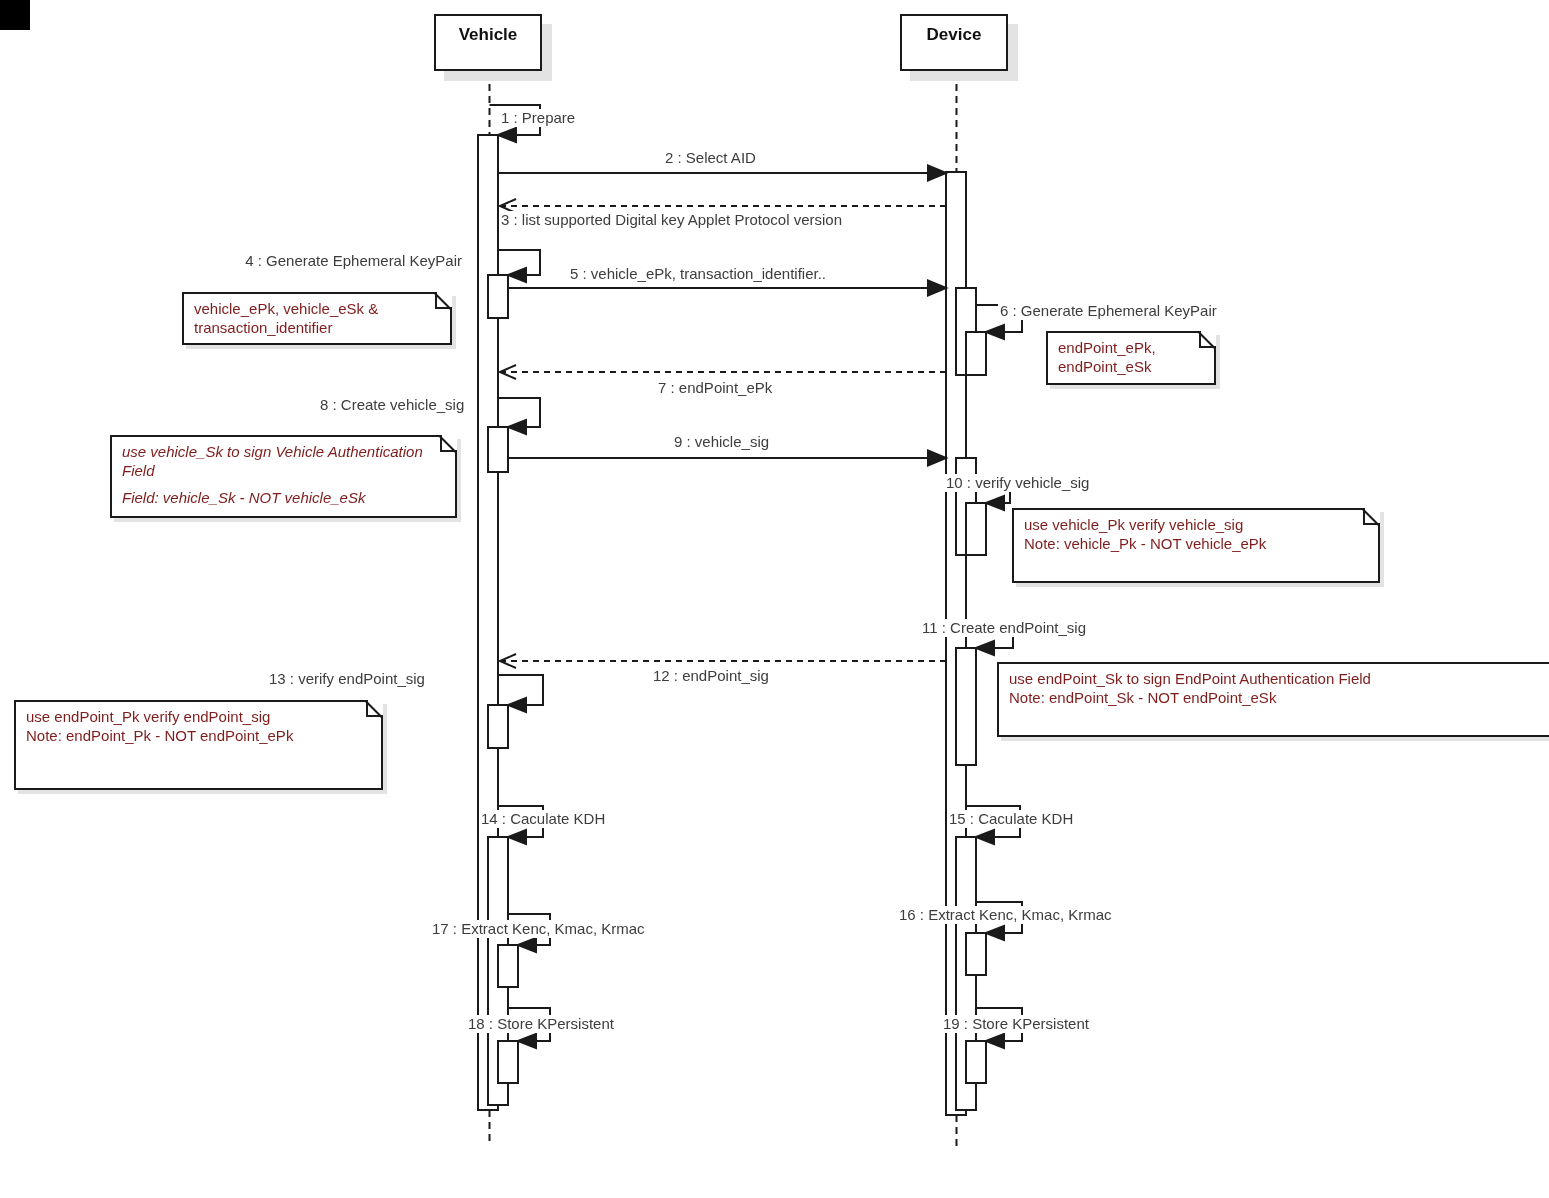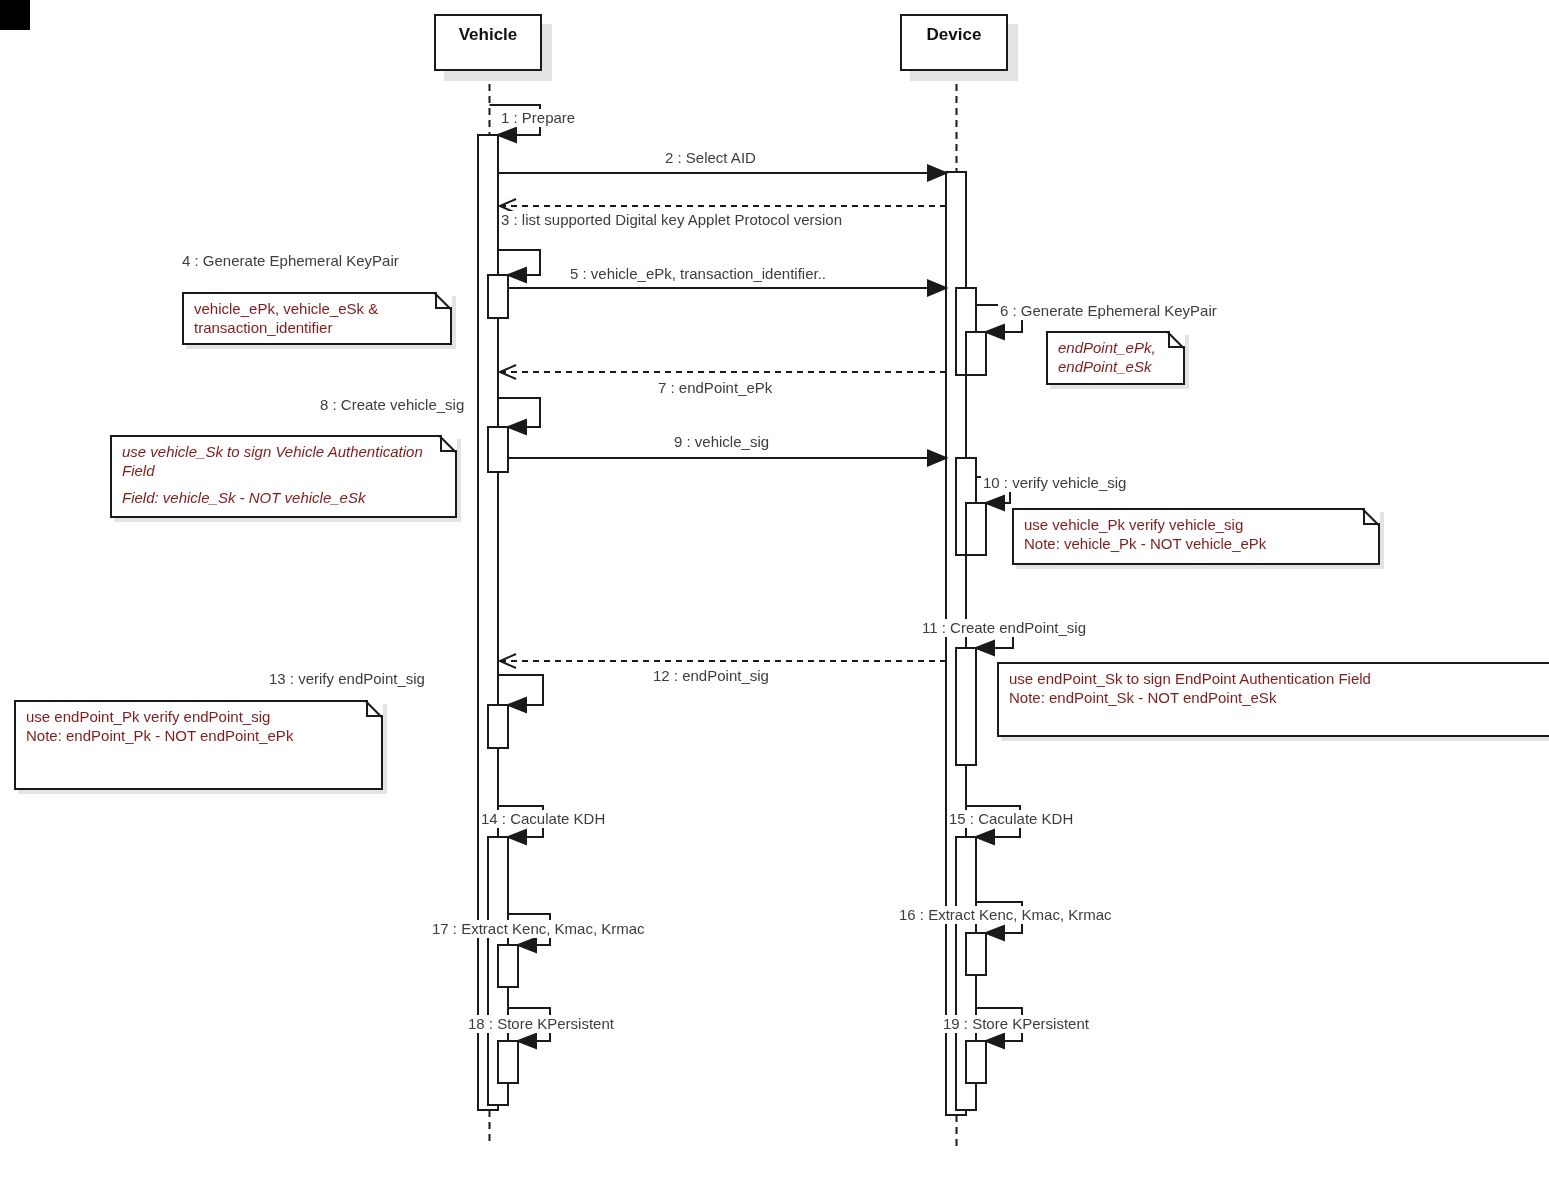--- a/index.html
+++ b/index.html
@@ -30,21 +30,21 @@
 
   .msg-label {
     position:absolute;
     font-size:15px;
     line-height:18px;
     color:#3d3d3d;
     white-space:nowrap;
     background:#ffffff;
     padding:0 2px;
   }
-  .align-right { }
+  .align-right { text-align:right; }
 
   .note {
     position:absolute;
     background:#ffffff;
     border:2px solid #1a1a1a;
     box-sizing:border-box;
     box-shadow:4px 4px 0 0 #e3e3e3;
     padding:5px 10px 5px 10px;
     font-size:15px;
     line-height:19px;
@@ -205,50 +205,50 @@
 
   <div class="msg-label" style="left:499px;  top:109px;">1 : Prepare</div>
   <div class="msg-label" style="left:663px;  top:149px;">2 : Select AID</div>
   <div class="msg-label" style="left:499px;  top:211px;">3 : list supported Digital key Applet Protocol version</div>
   <div class="msg-label align-right" style="left:180px; top:252px; width:280px;">4 : Generate Ephemeral KeyPair</div>
   <div class="msg-label" style="left:568px;  top:265px;">5 : vehicle_ePk, transaction_identifier..</div>
   <div class="msg-label" style="left:998px;  top:302px;">6 : Generate Ephemeral KeyPair</div>
   <div class="msg-label" style="left:656px;  top:379px;">7 : endPoint_ePk</div>
   <div class="msg-label" style="left:318px;  top:396px;">8 : Create vehicle_sig</div>
   <div class="msg-label" style="left:672px;  top:433px;">9 : vehicle_sig</div>
-  <div class="msg-label" style="left:981px;  top:474px;">10 : verify vehicle_sig</div>
+  <div class="msg-label" style="left:944px;  top:474px;">10 : verify vehicle_sig</div>
   <div class="msg-label" style="left:920px;  top:619px;">11 : Create endPoint_sig</div>
   <div class="msg-label" style="left:651px;  top:667px;">12 : endPoint_sig</div>
   <div class="msg-label" style="left:267px;  top:670px;">13 : verify endPoint_sig</div>
   <div class="msg-label" style="left:479px;  top:810px;">14 : Caculate KDH</div>
   <div class="msg-label" style="left:947px;  top:810px;">15 : Caculate KDH</div>
   <div class="msg-label" style="left:897px;  top:906px;">16 : Extract Kenc, Kmac, Krmac</div>
   <div class="msg-label" style="left:430px;  top:920px;">17 : Extract Kenc, Kmac, Krmac</div>
   <div class="msg-label" style="left:466px;  top:1015px;">18 : Store KPersistent</div>
   <div class="msg-label" style="left:941px;  top:1015px;">19 : Store KPersistent</div>
 
   <div class="note" style="left:182px; top:292px; width:270px; height:53px;">
     <span class="fold"></span>
     <div>vehicle_ePk, vehicle_eSk &amp;</div>
     <div>transaction_identifier</div>
   </div>
 
-  <div class="note" style="left:1046px; top:331px; width:139px; height:54px;font-style:italic;">
+  <div class="note" style="left:1046px; top:331px; width:170px; height:54px;">
     <span class="fold"></span>
     <div>endPoint_ePk,</div>
     <div>endPoint_eSk</div>
   </div>
 
   <div class="note" style="left:110px; top:435px; width:347px; height:83px;font-style:italic;">
     <span class="fold"></span>
     <div>use vehicle_Sk to sign Vehicle Authentication Field</div>
     <div class="para2-gap">Field: vehicle_Sk - NOT vehicle_eSk</div>
   </div>
 
-  <div class="note" style="left:1012px; top:508px; width:368px; height:57px;">
+  <div class="note" style="left:1012px; top:508px; width:368px; height:75px;">
     <span class="fold"></span>
     <div>use vehicle_Pk verify vehicle_sig</div>
     <div>Note: vehicle_Pk - NOT vehicle_ePk</div>
   </div>
 
   <div class="note" style="left:997px; top:662px; width:576px; height:75px;">
     <span class="fold"></span>
     <div>use endPoint_Sk to sign EndPoint Authentication Field</div>
     <div>Note: endPoint_Sk - NOT endPoint_eSk</div>
   </div>

